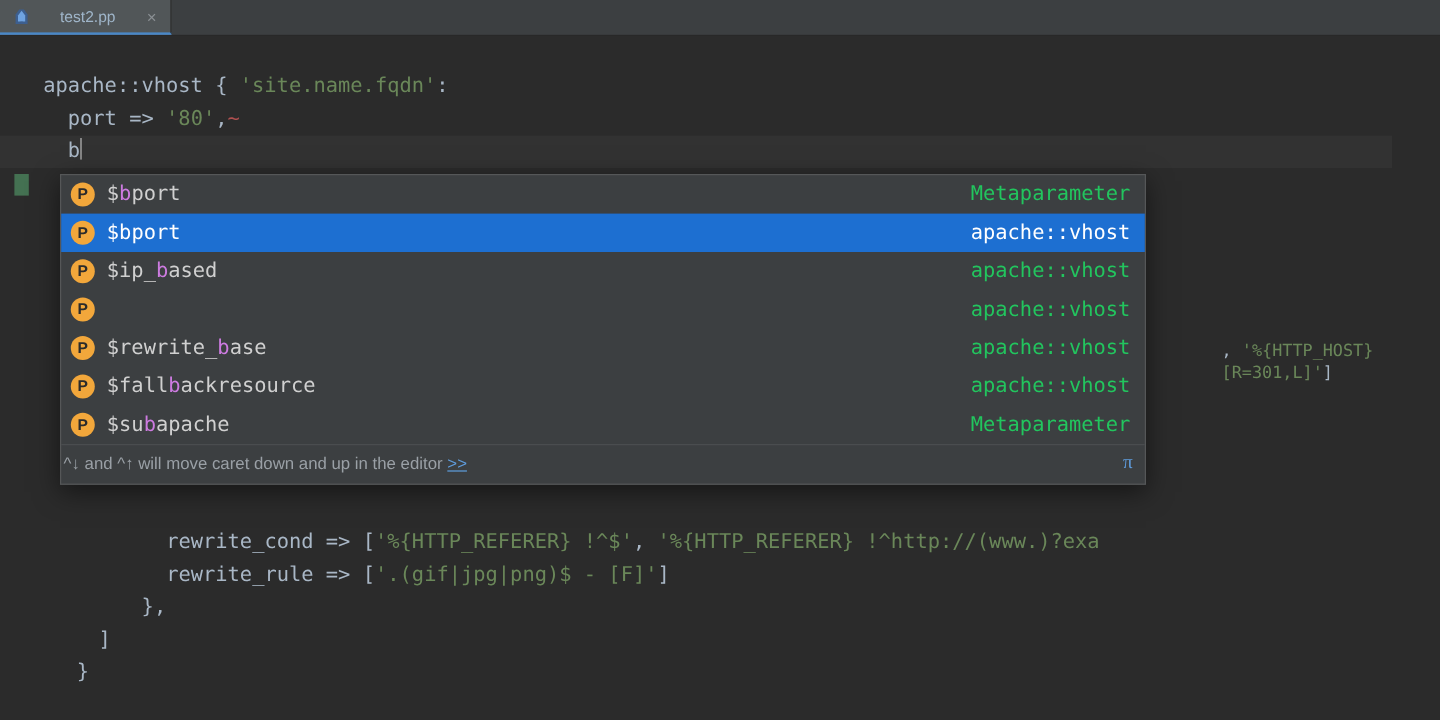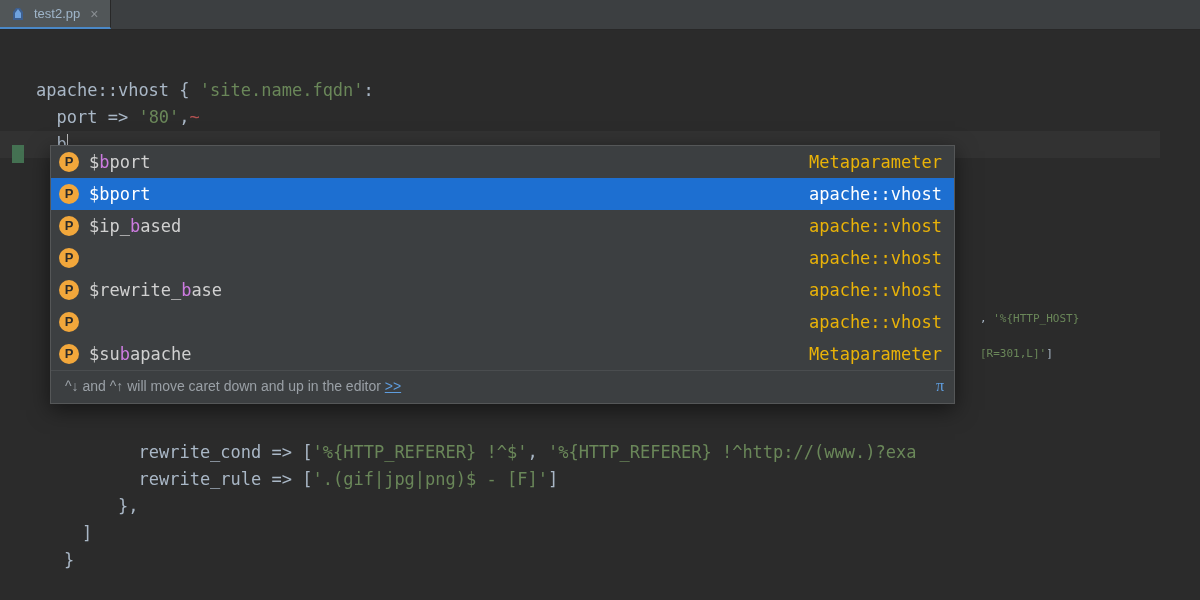--- a/index.html
+++ b/index.html
@@ -17,21 +17,21 @@
     background: #3c3f41;
     height: 30px;
     display: flex;
     align-items: stretch;
     border-bottom: 1px solid #282828;
   }
   .tab {
     display: flex;
     align-items: center;
     padding: 0 10px;
-    gap: 8px;
+    gap: 24px;
     background: #515658;
     border-right: 1px solid #282828;
     border-bottom: 2px solid #4a88c7;
     cursor: pointer;
   }
   .tab .file-icon {
     width: 16px;
     height: 16px;
     display: inline-flex;
     align-items: center;
@@ -44,21 +44,21 @@
   }
   .tab .close {
     color: #8a8f93;
     font-family: sans-serif;
     font-size: 14px;
     cursor: pointer;
     padding: 0 2px;
   }
   .editor {
     position: relative;
-    padding-top: 20px;
+    padding-top: 2px;
     font-size: 17px;
     line-height: 27px;
   }
   .gutter {
     position: absolute;
     left: 0;
     top: 0;
     width: 32px;
     height: 100%;
   }
@@ -131,41 +131,41 @@
     font-size: 13px;
     display: flex;
     align-items: center;
     justify-content: center;
   }
   .sug-name { color: #d0d0d0; }
   .sug-name .match { color: #cd7be0; }
   .popup-item.selected .sug-name,
   .popup-item.selected .sug-name .match,
   .popup-item.selected .sug-type { color: #ffffff; }
-  .sug-type { color: #eab308; }
+  .sug-type { color: #22c55e; }
   .popup-footer {
     display: flex;
     align-items: center;
     justify-content: space-between;
-    padding: 5px 10px 7px 14px;
+    padding: 5px 10px 7px 2px;
     font-family: "Segoe UI","Helvetica Neue",sans-serif;
     font-size: 14px;
     color: #9aa0a6;
     border-top: 1px solid #4a4d4f;
   }
   .popup-footer .link { color: #5f9dde; cursor: pointer; text-decoration: underline; }
   .popup-footer .pi { color: #5f9dde; font-family: serif; font-size: 16px; }
 
   .bg-code {
     position: absolute;
-    left: 980px;
+    left: 1018px;
     top: 266px;
     white-space: pre;
-    font-size: 11px;
-    line-height: 35px;
+    font-size: 14px;
+    line-height: 18px;
   }
   .bg-code2 {
     position: absolute;
     left: 118px;
     top: 412px;
     white-space: pre;
     font-size: 17px;
     line-height: 27px;
   }
 </style>
@@ -234,20 +234,21 @@
       <div class="popup-item">
         <div class="popup-left">
           <div class="pbadge">P</div>
           <span class="sug-name"><span>$rewrite_</span><span class="match">b</span><span>ase</span></span>
         </div>
         <span class="sug-type">apache::vhost</span>
       </div>
       <div class="popup-item">
         <div class="popup-left">
           <div class="pbadge">P</div>
+          <span class="sug-name"><span>$fall</span><span class="match">b</span><span>ackresource</span></span>
         </div>
         <span class="sug-type">apache::vhost</span>
       </div>
       <div class="popup-item">
         <div class="popup-left">
           <div class="pbadge">P</div>
           <span class="sug-name"><span>$su</span><span class="match">b</span><span>apache</span></span>
         </div>
         <span class="sug-type">Metaparameter</span>
       </div>

